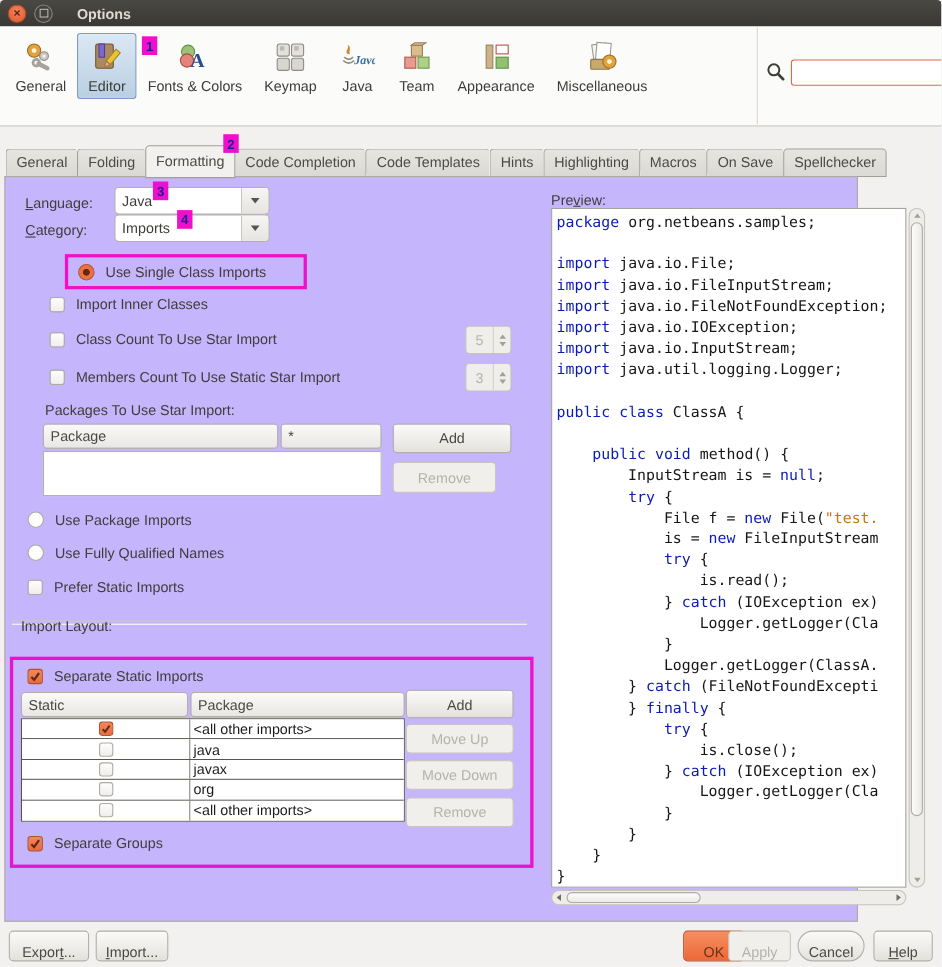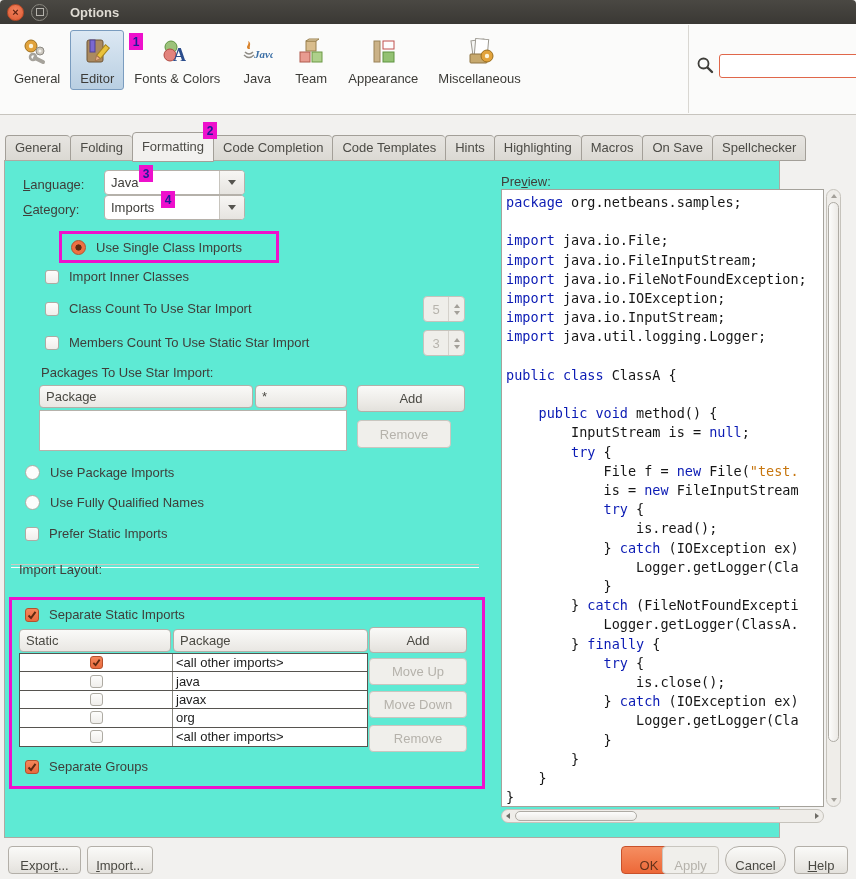--- a/index.html
+++ b/index.html
@@ -33,21 +33,21 @@
   
   .tabs{position:absolute;left:5px;top:132px;height:29px;display:flex;align-items:flex-end;}
   .tab{height:24px;line-height:24px;padding:0 9px;background:linear-gradient(#e7e5e1,#dbd9d3);
     border:1px solid #a39f98;border-right:none;border-radius:4px 4px 0 0;
     color:#4c4b46;white-space:nowrap;cursor:default;}
   .tab:last-child{border-right:1px solid #a39f98;}
   .tab.sel{height:28px;line-height:28px;background:#f2f1ef;border-right:1px solid #a39f98;
     position:relative;z-index:3;margin-bottom:-1px;}
   .tab.sel + .tab{border-left:none;}
   
-  .panel{position:absolute;left:4px;top:160px;width:776px;height:678px;background:#5eead4;
+  .panel{position:absolute;left:4px;top:160px;width:776px;height:678px;background:#c4b5fd;
     border:1px solid #aeaaa2;box-sizing:border-box;}
   .abs{position:absolute;}
   .lbl{font-size:13px;color:#3f3e3a;white-space:nowrap;}
   .mn{text-decoration:underline;}
   
   .combo{display:flex;height:25px;width:141px;background:#fff;border:1px solid #b5b1aa;
     border-radius:4px;box-sizing:border-box;align-items:center;}
   .combo .val{flex:1;padding-left:6px;font-size:13px;color:#3f3e3a;}
   .combo .arrow-btn{width:24px;align-self:stretch;border-left:1px solid #c8c5be;
     background:linear-gradient(#f7f6f4,#e6e4e0);border-radius:0 3px 3px 0;
@@ -165,20 +165,33 @@
         </div>
         <div class="tool-item">
           <span class="tool-icon">
             <svg width="32" height="32" viewBox="0 0 32 32">
               <circle cx="10" cy="11" r="6" fill="#9cc27a" stroke="#5e9440"></circle>
               <circle cx="9" cy="19" r="6" fill="#e2837c" stroke="#b04a42"></circle>
               <text x="12" y="25" font-size="18" font-weight="bold" fill="#2b4d8c" font-family="Liberation Serif,serif">A</text>
             </svg>
           </span>
           <span class="tool-label">Fonts &amp; Colors</span>
+        </div>
+        <div class="tool-item">
+          <span class="tool-icon">
+            <svg width="32" height="32" viewBox="0 0 32 32">
+              <rect x="4" y="4" width="11" height="11" rx="2" fill="#e3e1dc" stroke="#8f8c85"></rect>
+              <rect x="17" y="4" width="11" height="11" rx="2" fill="#e3e1dc" stroke="#8f8c85"></rect>
+              <rect x="4" y="17" width="11" height="11" rx="2" fill="#d8d6d0" stroke="#8f8c85"></rect>
+              <rect x="17" y="17" width="11" height="11" rx="2" fill="#d8d6d0" stroke="#8f8c85"></rect>
+              <rect x="6.5" y="6" width="4" height="4" fill="#bcb9b2"></rect>
+              <rect x="19.5" y="6" width="4" height="4" fill="#bcb9b2"></rect>
+            </svg>
+          </span>
+          <span class="tool-label">Keymap</span>
         </div>
         <div class="tool-item">
           <span class="tool-icon">
             <svg width="32" height="32" viewBox="0 0 32 32">
               <path d="M7 13 c-3 -3 2 -4 0 -8 c4 2 1 5 2 8" fill="#d9822b"></path>
               <path d="M4 16 q4 4 8 0" fill="none" stroke="#8f8c85" stroke-width="1.5"></path>
               <path d="M3 19 q5 5 10 0" fill="none" stroke="#8f8c85" stroke-width="1.5"></path>
               <text x="13" y="22" font-size="11" font-style="italic" font-weight="bold" fill="#3a6ea5" font-family="Liberation Serif,serif">Java</text>
             </svg>
           </span>
@@ -409,22 +422,22 @@
         <div class="code-line"><span class="tok-p">    </span><span class="tok-k">public</span><span class="tok-p"> </span><span class="tok-k">void</span><span class="tok-p"> method() {</span></div>
         <div class="code-line"><span class="tok-p">        InputStream is = </span><span class="tok-k">null</span><span class="tok-p">;</span></div>
         <div class="code-line"><span class="tok-p">        </span><span class="tok-k">try</span><span class="tok-p"> {</span></div>
         <div class="code-line"><span class="tok-p">            File f = </span><span class="tok-k">new</span><span class="tok-p"> File(</span><span class="tok-s">"test.</span></div>
         <div class="code-line"><span class="tok-p">            is = </span><span class="tok-k">new</span><span class="tok-p"> FileInputStream</span></div>
         <div class="code-line"><span class="tok-p">            </span><span class="tok-k">try</span><span class="tok-p"> {</span></div>
         <div class="code-line"><span class="tok-p">                is.read();</span></div>
         <div class="code-line"><span class="tok-p">            } </span><span class="tok-k">catch</span><span class="tok-p"> (IOException ex)</span></div>
         <div class="code-line"><span class="tok-p">                Logger.getLogger(Cla</span></div>
         <div class="code-line"><span class="tok-p">            }</span></div>
+        <div class="code-line"><span class="tok-p">            Logger.getLogger(ClassA.</span></div>
         <div class="code-line"><span class="tok-p">        } </span><span class="tok-k">catch</span><span class="tok-p"> (FileNotFoundExcepti</span></div>
-        <div class="code-line"><span class="tok-p">            Logger.getLogger(ClassA.</span></div>
         <div class="code-line"><span class="tok-p">        } </span><span class="tok-k">finally</span><span class="tok-p"> {</span></div>
         <div class="code-line"><span class="tok-p">            </span><span class="tok-k">try</span><span class="tok-p"> {</span></div>
         <div class="code-line"><span class="tok-p">                is.close();</span></div>
         <div class="code-line"><span class="tok-p">            } </span><span class="tok-k">catch</span><span class="tok-p"> (IOException ex)</span></div>
         <div class="code-line"><span class="tok-p">                Logger.getLogger(Cla</span></div>
         <div class="code-line"><span class="tok-p">            }</span></div>
         <div class="code-line"><span class="tok-p">        }</span></div>
         <div class="code-line"><span class="tok-p">    }</span></div>
         <div class="code-line"><span class="tok-p">}</span></div>
       </div>

